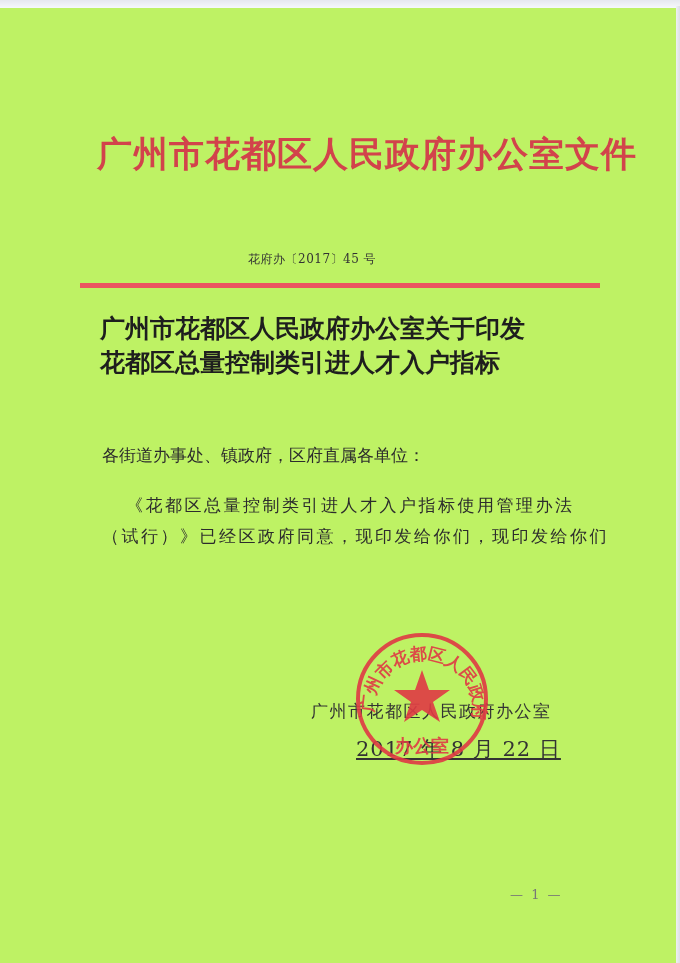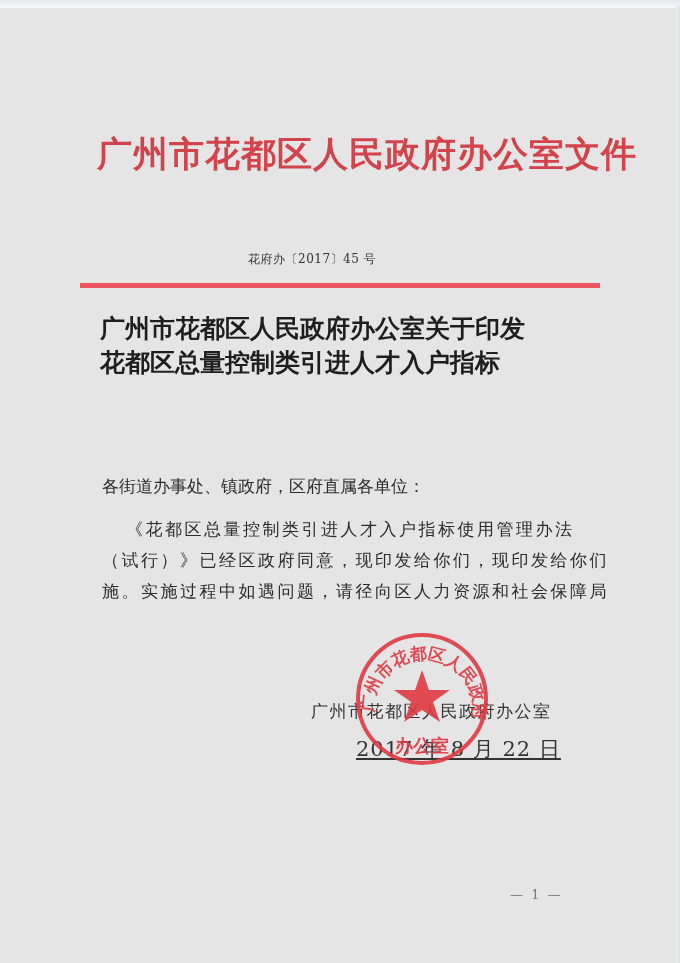--- a/index.html
+++ b/index.html
@@ -12,21 +12,21 @@
       height: 963px;
       position: relative;
       overflow: hidden;
       font-family: "DejaVu Serif", "Liberation Serif", serif;
       color: #2a2a2a;
     }
     .page {
       position: absolute;
       left: 0; top: 0;
       width: 680px; height: 963px;
-      background: #e5e5e5;
+      background: #bef264;
     }
     .scan-top-edge {
       position: absolute;
       left: 0; top: 0;
       width: 680px; height: 8px;
       background: linear-gradient(#e6e8ef, #f6f8fb);
     }
     .scan-right-edge {
       position: absolute;
       right: 0; top: 6px;
@@ -64,28 +64,28 @@
       width: 480px;
       text-align: left;
       font-size: 25px;
       font-weight: bold;
       color: #1e1e1e;
       line-height: 34px;
     }
     .main-title div { white-space: nowrap; }
     .salutation {
       position: absolute;
-      left: 102px; top: 475px;
+      left: 102px; top: 444px;
       font-size: 17px;
       color: #2c2c2c;
       white-space: nowrap;
     }
     .body-text {
       position: absolute;
-      left: 102px; top: 514px;
+      left: 102px; top: 490px;
       width: 440px;
       font-size: 17px;
       line-height: 31px;
       color: #2c2c2c;
       letter-spacing: 2.5px;
     }
     .body-text .line { white-space: nowrap; }
     .body-text .indent { padding-left: 24px; }
     .signature {
       position: absolute;
@@ -136,21 +136,20 @@
   <div class="main-title">
     <div>广州市花都区人民政府办公室关于印发</div>
     <div>花都区总量控制类引进人才入户指标</div>
   </div>
 
   <div class="salutation">各街道办事处、镇政府，区府直属各单位：</div>
 
   <div class="body-text">
     <div class="line indent">《花都区总量控制类引进人才入户指标使用管理办法</div>
     <div class="line">（试行）》已经区政府同意，现印发给你们，现印发给你们</div>
-    <div class="line">施。实施过程中如遇问题，请径向区人力资源和社会保障局</div>
   </div>
 
   <div class="signature">广州市花都区人民政府办公室</div>
   <div class="sign-date">2017 年 8 月 22 日</div>
 
   <svg class="seal" viewBox="0 0 140 138">
     <defs>
       <path id="sealArc" d="M 22 86 A 50 50 0 1 1 120 92"></path>
     </defs>
     <circle cx="70" cy="69" r="64" fill="none" stroke="#e03a44" stroke-width="4"></circle>

